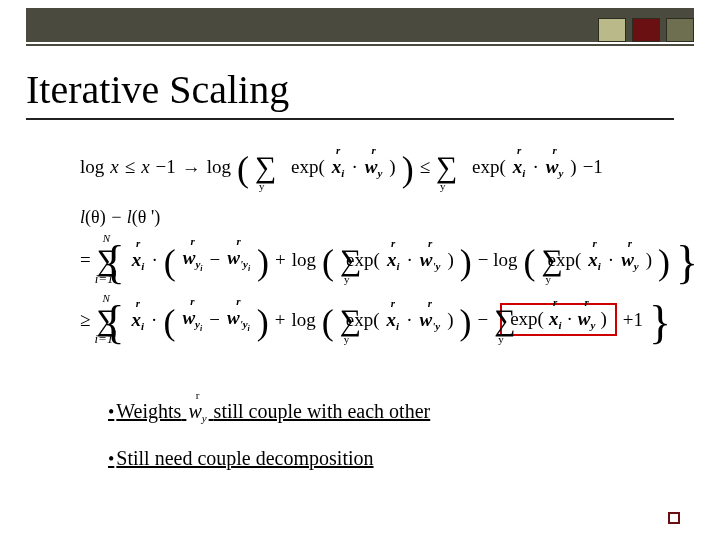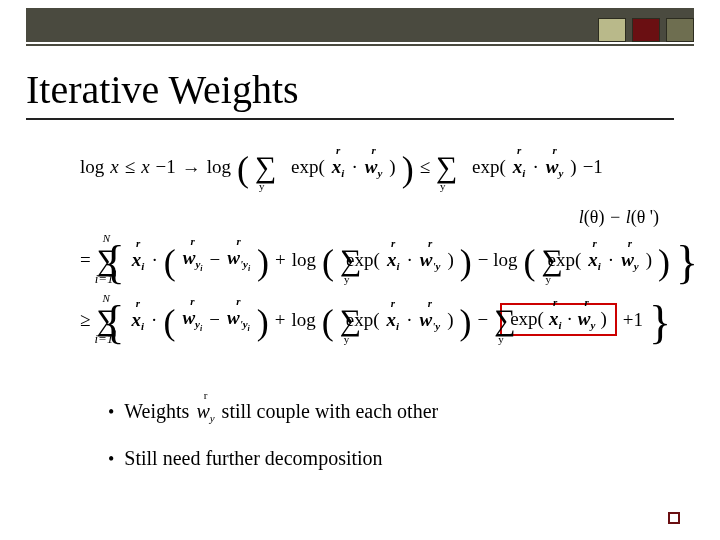--- a/index.html
+++ b/index.html
@@ -153,21 +153,20 @@
     display: inline-block;
     position: relative;
     top: 4px;
   }
 
   .line1 { margin-top: 6px; }
   .lldiff {
     margin-top: 22px;
     font-size: 18px;
     font-style: italic;
-    text-align: right;
   }
   .lldiff .theta { font-style: normal; }
   .line2 { margin-top: 10px; }
   .line3 { margin-top: 14px; }
 
   .redbox {
     border: 2px solid #c00;
     padding: 4px 8px 6px 8px;
     display: inline-flex;
     align-items: center;
@@ -177,22 +176,23 @@
   
   .bullets {
     position: absolute;
     left: 108px;
     top: 400px;
     font-size: 20px;
   }
   .bullet {
     display: flex;
     align-items: flex-end;
-    gap: 10px;
+    gap: 2px;
     margin-bottom: 24px;
+    text-decoration: underline;
   }
   .bullet .dot::before {
     content: "•";
     font-size: 18px;
   }
   .inline-vec {
     position: relative;
     display: inline-block;
     font-style: italic;
     padding: 0 2px;
@@ -228,21 +228,21 @@
 <div class="slide">
 
   <div class="topbar">
     <div class="spacer"></div>
     <div class="sq a"></div>
     <div class="sq b"></div>
     <div class="sq c"></div>
   </div>
   <div class="topline"></div>
 
-  <div class="title">Iterative Weights</div>
+  <div class="title">Iterative Scaling</div>
   <div class="title-underline"></div>
 
   <div class="math">
 
     <div class="row line1">
       <span>log</span>
       <span class="xi">x</span>
       <span>≤</span>
       <span class="xi">x</span>
       <span>−1</span>
@@ -373,19 +373,19 @@
       <span>
         <span>Weights</span>
         <span class="inline-vec">
           <span>w</span><span class="s">y</span>
         </span>
         <span>still couple with each other</span>
       </span>
     </div>
     <div class="bullet">
       <span class="dot"></span>
-      <span>Still need further decomposition</span>
+      <span>Still need couple decomposition</span>
     </div>
   </div>
 
   <div class="tiny-sq"></div>
 
 </div>
 
 </body></html>

